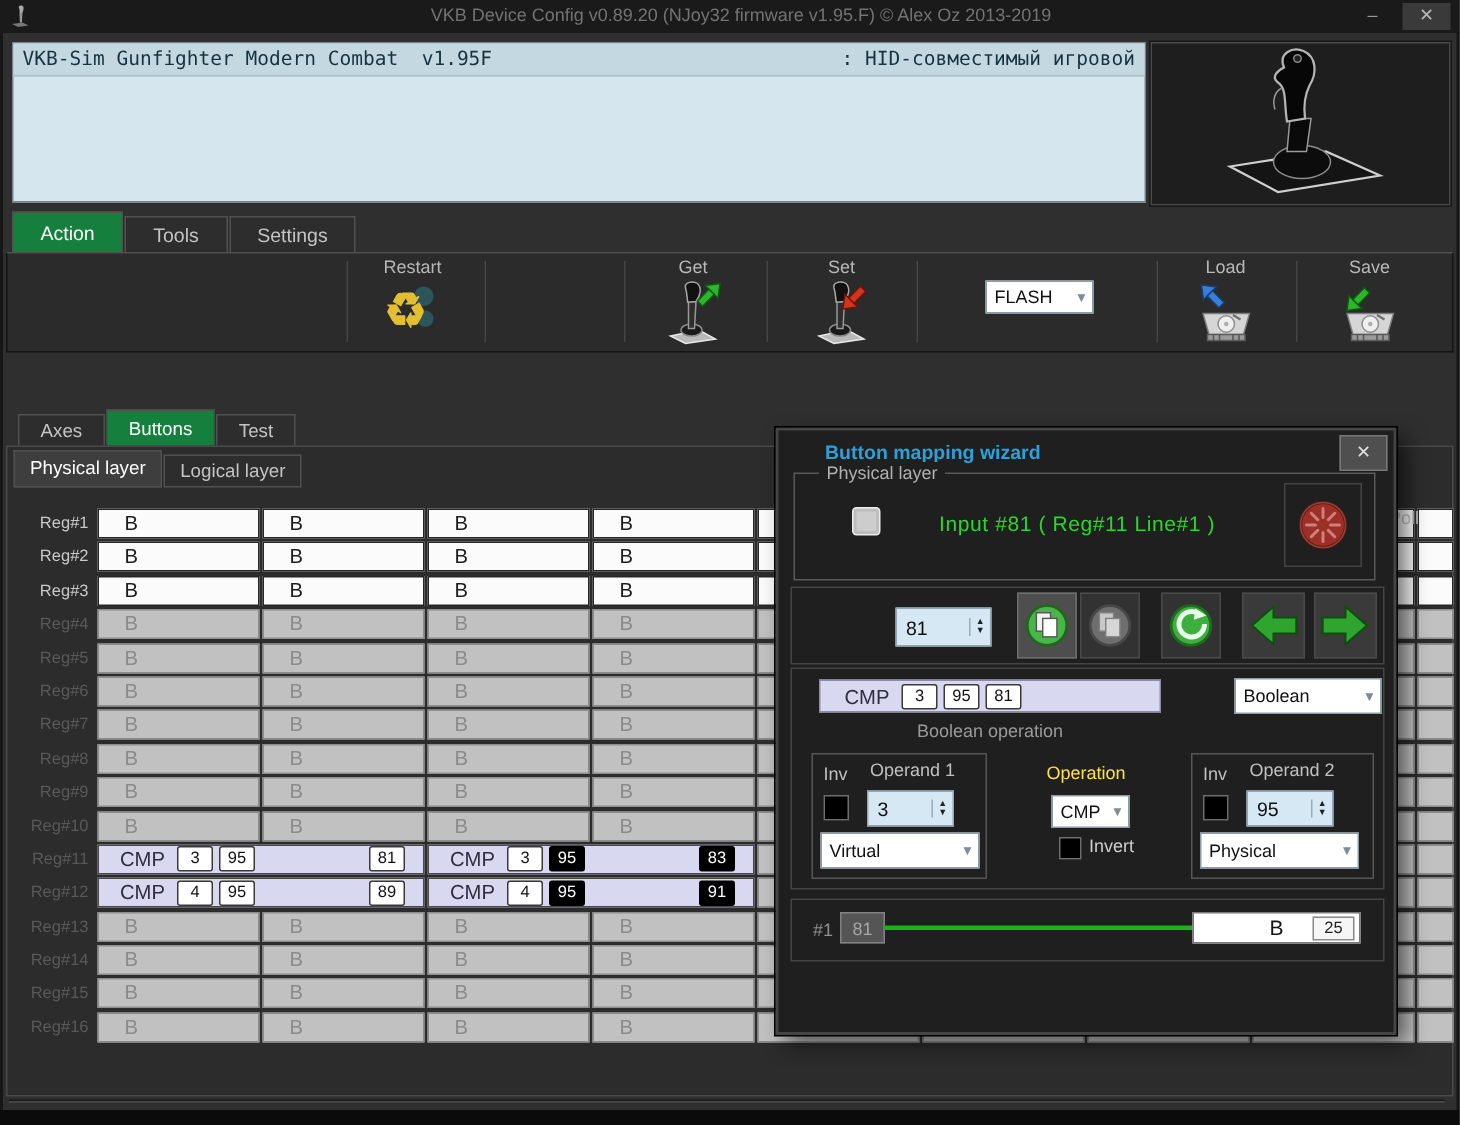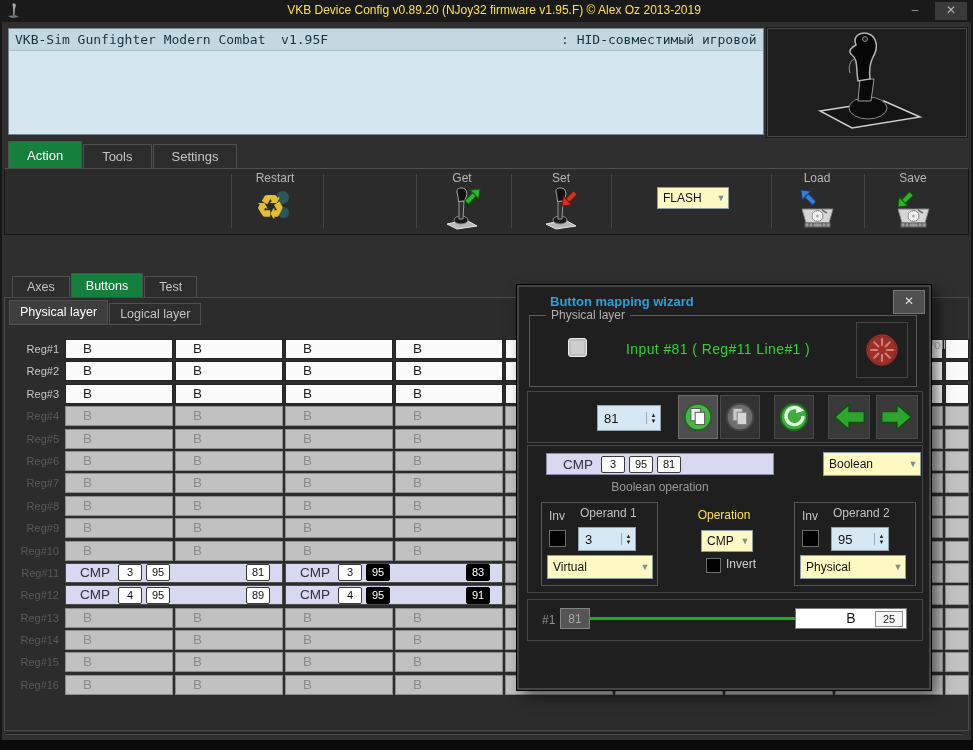--- a/index.html
+++ b/index.html
@@ -1,21 +1,21 @@
 <!DOCTYPE html>
 <html><head>
 <meta charset="utf-8">
 <style>
   html,body{margin:0;padding:0;background:#555;}
   #win{position:relative;width:973px;height:750px;background:#2f2f2f;
        font-family:"Liberation Sans",sans-serif;overflow:hidden;
        box-shadow:inset 2px 0 0 #161616, inset -2px 0 0 #161616;}
   
   .titlebar{position:absolute;left:0;top:0;width:100%;height:22px;background:#1a1a1a;}
-  .titlebar .title{position:absolute;left:0;right:0;top:3px;text-align:center;color:#fde047;font-size:12px;padding-left:15px;}
+  .titlebar .title{position:absolute;left:0;right:0;top:3px;text-align:center;color:#737373;font-size:12px;padding-left:15px;}
   .appicon{position:absolute;left:6px;top:3px;width:16px;height:16px;}
   .winbtn{position:absolute;top:2px;height:18px;text-align:center;line-height:17px;color:#9a9a9a;font-size:12px;}
   .btn-min{right:44px;width:28px;}
   .btn-close{right:6px;width:32px;background:#3a3a3a;color:#b5b5b5;}
   
   .infobox{position:absolute;left:8px;top:28px;width:754px;height:105px;background:#d6e6ee;border:1px solid #76858d;font-family:"DejaVu Sans Mono",monospace;font-size:13px;color:#17333f;}
   .infoline1{position:relative;height:21px;background:#c4d8e2;border-bottom:1px solid #a9bfc9;line-height:21px;}
   .infoline1 .l{position:absolute;left:6px;white-space:pre;}
   .infoline1 .r{position:absolute;left:552px;white-space:pre;}
   .stickpanel{position:absolute;left:767px;top:28px;width:198px;height:107px;background:#1e1e1e;border:1px solid #4a4a4a;outline:1px solid #191919;}
@@ -30,21 +30,21 @@
   #grouptabs .tab.active{height:24px;line-height:24px;}
   #layertabs{left:4px;top:2px;position:absolute;display:flex;align-items:flex-end;}
   #layertabs .tab{height:20px;line-height:20px;padding:0 10px;background:#2d2d2d;border:1px solid #505050;color:#c4c4c4;font-size:12.5px;margin-right:1px;}
   #layertabs .tab.active{background:#3e3e3e;color:#fff;height:23px;line-height:23px;}
   
   .toolbar{position:absolute;left:4px;top:168px;width:963px;height:65px;background:#2b2b2b;border:1px solid #141414;border-top:1px solid #4f4f4f;}
   .vsep{position:absolute;top:5px;width:1px;height:54px;background:#454545;}
   .devname{position:absolute;left:10px;top:0;width:216px;height:100%;display:flex;align-items:center;justify-content:center;color:#fff;font-size:15px;font-weight:bold;text-shadow:2px 2px 2px #000;}
   .tlabel{position:absolute;top:2px;color:#b8b8b8;font-size:12px;text-align:center;width:80px;margin-left:-40px;}
   .ticon{position:absolute;top:18px;width:42px;height:44px;margin-left:-21px;}
-  .combo{background:#fef9c3;border:1px solid #8c9ca6;color:#111;font-size:12px;position:absolute;display:flex;align-items:center;}
+  .combo{background:#ffffff;border:1px solid #8c9ca6;color:#111;font-size:12px;position:absolute;display:flex;align-items:center;}
   .combo .ctext{padding-left:5px;flex:1;}
   .combo .carrow{width:14px;color:#7d8d97;font-size:9px;text-align:center;}
   #flashcombo{left:652px;top:18px;width:70px;height:20px;}
   .recycle{position:relative;width:100%;height:100%;}
   .recycle .dot{position:absolute;border-radius:50%;background:#2c565c;}
   .recycle .glyph{position:absolute;left:2px;top:0px;font-size:32px;line-height:40px;color:#e3bd32;font-weight:bold;}
   
   .content{position:absolute;left:4px;top:297px;width:963px;height:432px;background:#2c2c2c;border:1px solid #4a4a4a;}
   .tablewrap{position:absolute;left:4px;top:41px;width:957px;}
   .thead{display:flex;height:18px;margin-bottom:2px;}

